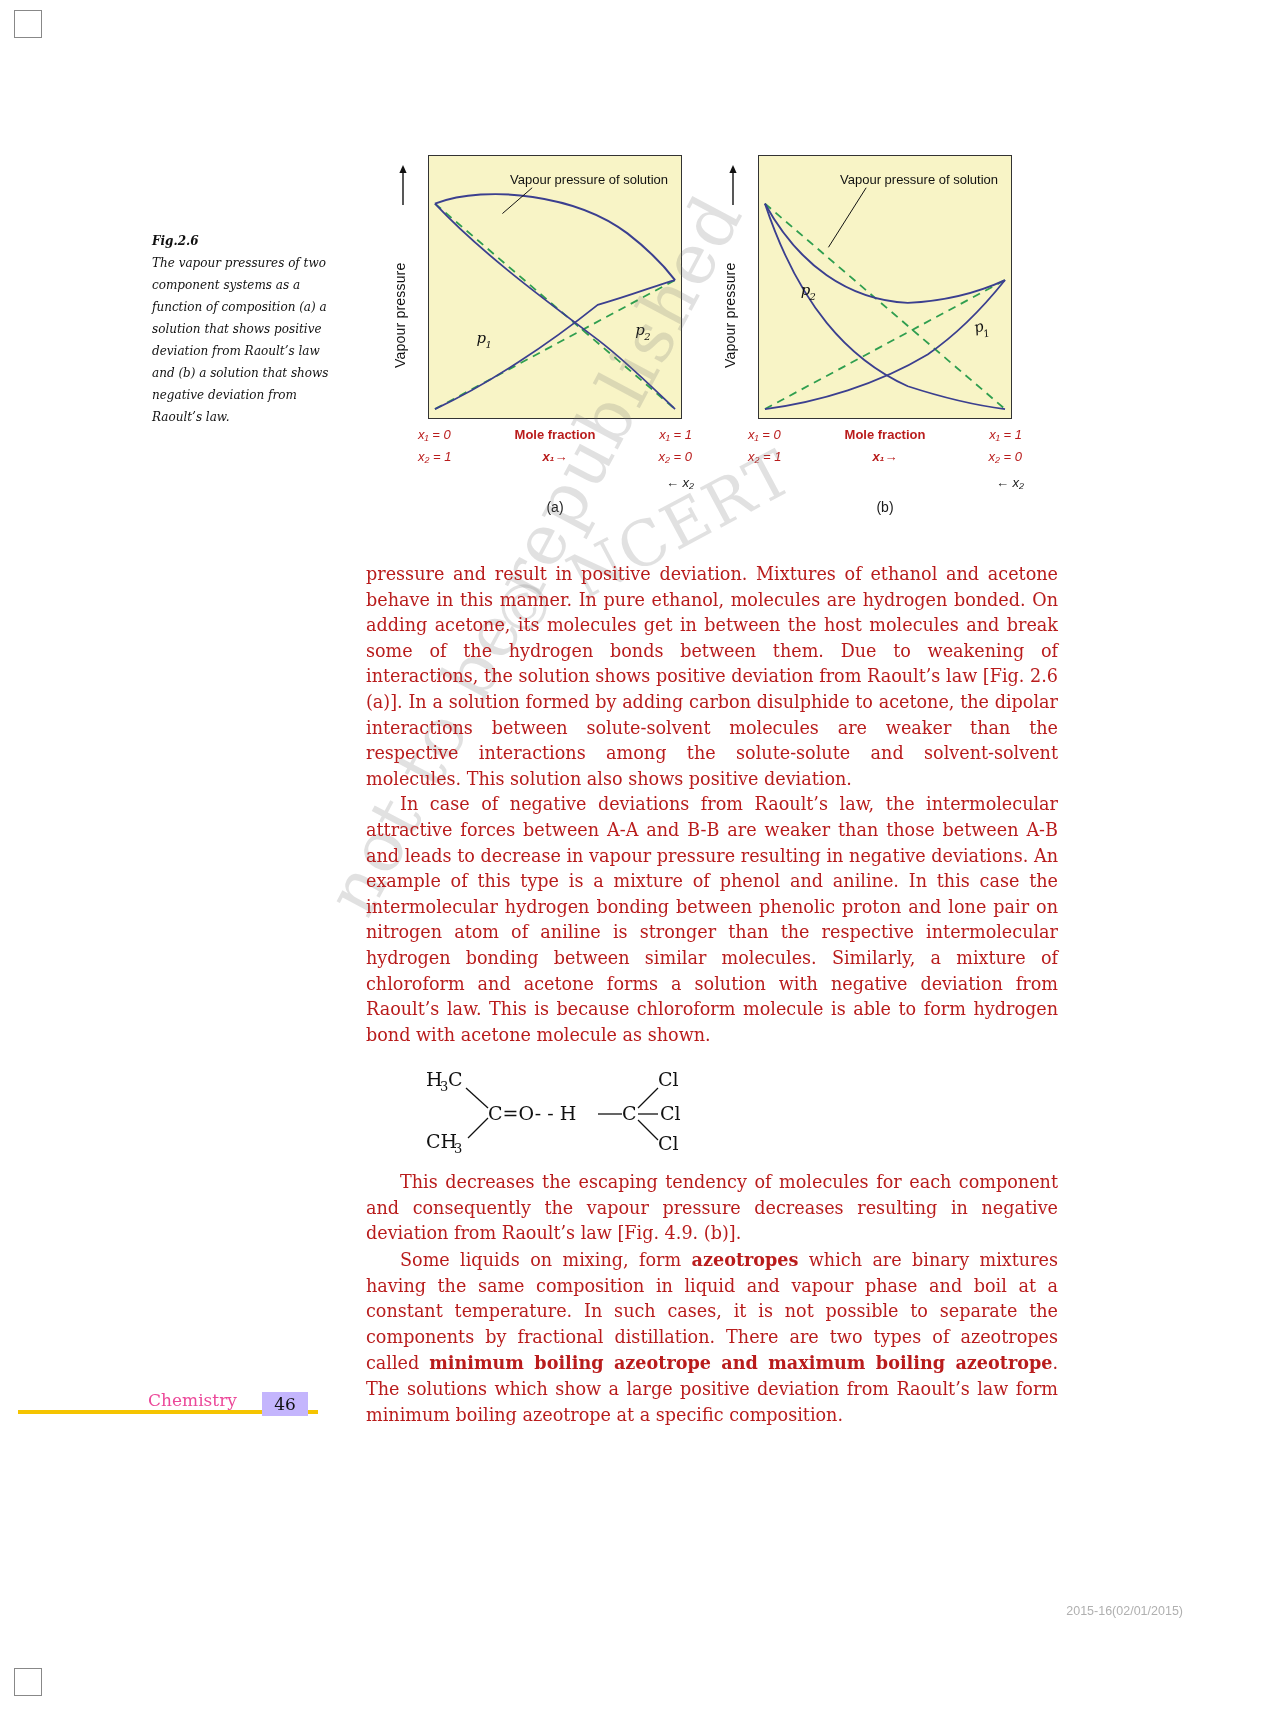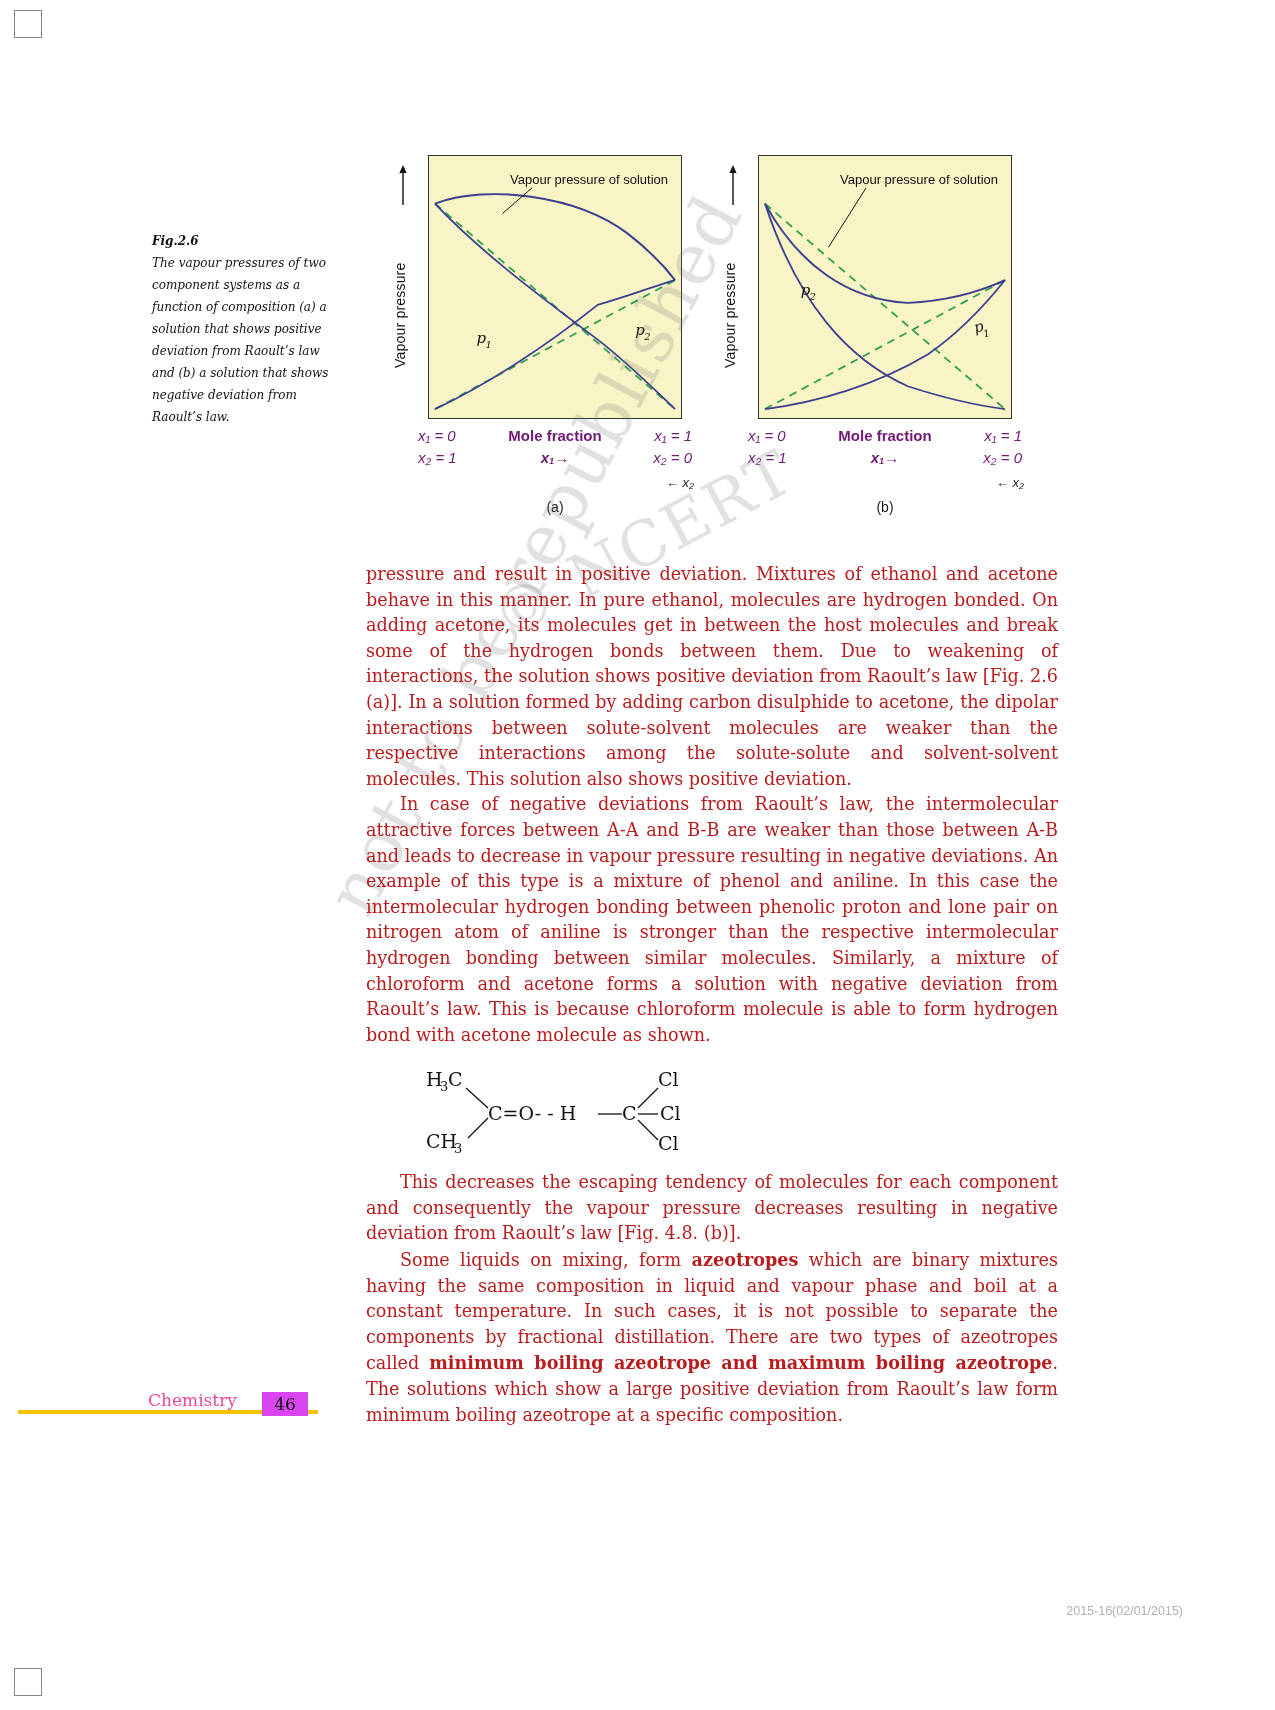--- a/index.html
+++ b/index.html
@@ -97,22 +97,22 @@
     box-sizing: border-box;
   }
   .plot svg { display:block; width:100%; height:100%; }
 
   .axis-labels {
     position: absolute;
     left: 24px;
     top: 272px;
     width: 278px;
     font-family: "Liberation Sans", sans-serif;
-    font-size: 15px;
-    color: #701a75;
+    font-size: 13px;
+    color: #b91c1c;
   }
   .axis-row {
     position: relative;
     height: 22px;
   }
   .axis-row .lft { position: absolute; left: 2px; }
   .axis-row .mid { position: absolute; left: 50%; transform: translateX(-50%); white-space: nowrap; font-weight: bold;}
   .axis-row .rgt { position: absolute; right: 2px; }
   .ital { font-style: italic; }
 
@@ -211,21 +211,21 @@
     font-family: "DejaVu Serif", serif;
     font-size: 17px;
     color: #ec4899;
   }
   .footer-page {
     position: absolute;
     left: 262px;
     bottom: 294px;
     width: 46px;
     height: 24px;
-    background: #d946ef;
+    background: #c4b5fd;
     color: #111;
     font-family: "DejaVu Serif", serif;
     font-size: 17px;
     text-align: center;
     line-height: 24px;
   }
   .print-code {
     position: absolute;
     right: 92px;
     bottom: 92px;
@@ -371,21 +371,21 @@
         <text x="196" y="56" font-family="DejaVu Serif, serif" font-size="19" fill="#111">C</text>
         <line x1="212" y1="44" x2="232" y2="24" stroke="#111" stroke-width="1.3"></line>
         <text x="232" y="22" font-family="DejaVu Serif, serif" font-size="19" fill="#111">Cl</text>
         <line x1="212" y1="50" x2="232" y2="50" stroke="#111" stroke-width="1.3"></line>
         <text x="234" y="56" font-family="DejaVu Serif, serif" font-size="19" fill="#111">Cl</text>
         <line x1="212" y1="56" x2="232" y2="76" stroke="#111" stroke-width="1.3"></line>
         <text x="232" y="86" font-family="DejaVu Serif, serif" font-size="19" fill="#111">Cl</text>
       </svg>
     </div>
 
-    <p class="indent">This decreases the escaping tendency of molecules for each component and consequently the vapour pressure decreases resulting in negative deviation from Raoult’s law [Fig. 4.8. (b)].</p>
+    <p class="indent">This decreases the escaping tendency of molecules for each component and consequently the vapour pressure decreases resulting in negative deviation from Raoult’s law [Fig. 4.9. (b)].</p>
     <p class="indent">
       <span>Some liquids on mixing, form </span><b>azeotropes</b><span> which are binary mixtures having the same composition in liquid and vapour phase and boil at a constant temperature. In such cases, it is not possible to separate the components by fractional distillation. There are two types of azeotropes called </span><b>minimum boiling azeotrope and maximum boiling azeotrope</b><span>. The solutions which show a large positive deviation from Raoult’s law form minimum boiling azeotrope at a specific composition.</span>
     </p>
   </div>
 
   <div class="footer-rule"></div>
   <div class="footer-label">Chemistry</div>
   <div class="footer-page">46</div>
   <div class="print-code">2015-16(02/01/2015)</div>
 

